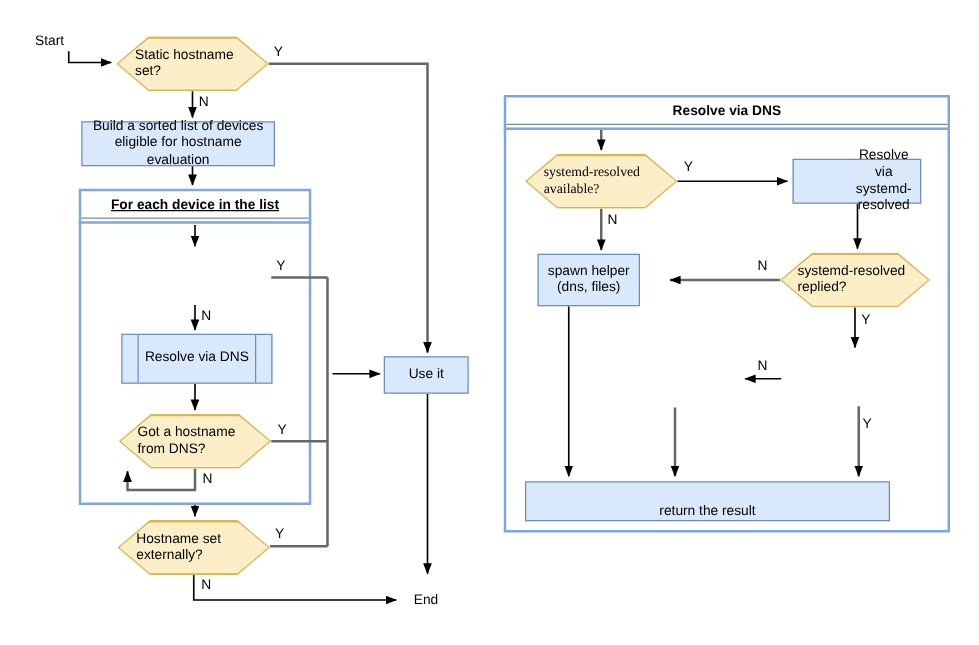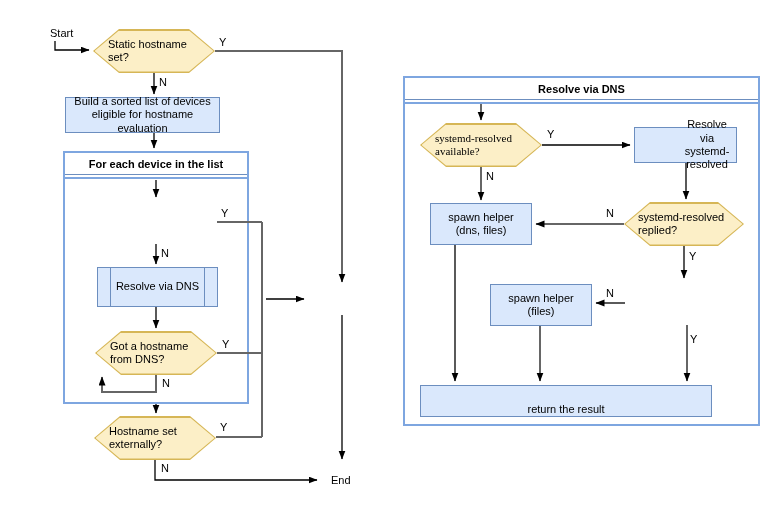--- a/index.html
+++ b/index.html
@@ -36,21 +36,21 @@
     display:flex;align-items:center;justify-content:center;font-weight:bold;}
   .csep{position:absolute;left:-2px;right:-2px;top:24px;border-top:2px solid var(--container-border,#7ea6e0);}
 
   .lbl{position:absolute;line-height:12px;}
 </style>
 </head>
 <body>
 
 <div id="canvas">
 
-  <div class="node container" style="left:63px;top:151px;width:186px;height:253px;">
+  <div class="node container" style="left:63px;top:151px;width:186px;height:253px;text-decoration:underline;">
     <div class="ctitle">For each device in the list</div>
     <div class="csep"></div>
   </div>
 
   <div class="node container" style="left:403px;top:76px;width:357px;height:350px;">
     <div class="ctitle">Resolve via DNS</div>
     <div class="csep"></div>
   </div>
 
   <svg id="wires" width="783" height="516">
@@ -82,21 +82,21 @@
     <path class="k" d="M156,404 L156,413" marker-end="url(#ah)"></path>
     <path class="k" d="M155,460 L155,480 L317,480" marker-end="url(#ah)"></path>
     <path class="k" d="M342,315 L342,459" marker-end="url(#ah)"></path>
     <path class="k" d="M542,145 L630,145" marker-end="url(#ah)"></path>
     <path class="k" d="M686,163 L686,199" marker-end="url(#ah)"></path>
     <path class="k" d="M684,246 L684,278" marker-end="url(#ah)"></path>
     <path class="k" d="M625,303 L596,303" marker-end="url(#ah)"></path>
     <path class="k" d="M455,245 L455,381" marker-end="url(#ah)"></path>
   </svg>
 
-  <div class="lbl" style="left:50px;top:27px;text-align:right;">Start</div>
+  <div class="lbl" style="left:28px;top:27px;text-align:right;">Start</div>
   <div class="lbl" style="left:331px;top:474px;">End</div>
 
   <div class="node hex" style="left:93px;top:29px;width:122px;height:44px;">
     <div class="hb"></div>
     <div class="hf"></div>
     <div class="tx">
         <span>Static hostname set?</span>
       </div>
   </div>
 
@@ -120,49 +120,49 @@
   </div>
 
   <div class="node hex" style="left:94px;top:416px;width:122px;height:44px;">
     <div class="hb"></div>
     <div class="hf"></div>
     <div class="tx">
         <span>Hostname set externally?</span>
       </div>
   </div>
 
+  <div class="node proc" style="left:307px;top:285px;width:68px;height:30px;">
+    <div class="w">Use it</div>
+  </div>
 
   <div class="node hex" style="left:420px;top:123px;width:122px;height:44px;font-family:Liberation Serif, serif;">
     <div class="hb"></div>
     <div class="hf"></div>
     <div class="tx">
         <span>systemd-resolved available?</span>
       </div>
   </div>
 
   <div class="node proc" style="left:634px;top:127px;width:103px;height:36px;padding-left:43px;">
     <div class="w">Resolve via systemd-resolved</div>
   </div>
 
-  <div class="node proc" style="left:430px;top:203px;width:102px;height:42px;align-items:center;">
+  <div class="node proc" style="left:430px;top:203px;width:82px;height:42px;align-items:center;">
     <div class="w" style="max-width:80px;">spawn helper (dns, files)</div>
   </div>
 
   <div class="node hex" style="left:624px;top:202px;width:120px;height:44px;">
     <div class="hb"></div>
     <div class="hf"></div>
     <div class="tx">
         <span>systemd-resolved replied?</span>
       </div>
   </div>
 
 
-  <div class="node proc" style="left:490px;top:284px;width:102px;height:42px;">
-    <div class="w" style="max-width:80px;">spawn helper (files)</div>
-  </div>
 
   <div class="node proc" style="left:420px;top:385px;width:292px;height:32px;align-items:flex-end;">
     <div class="w">return the result</div>
   </div>
 
   <div class="lbl" style="left:219px;top:36px;">Y</div>
   <div class="lbl" style="left:159px;top:76px;">N</div>
   <div class="lbl" style="left:221px;top:207px;">Y</div>
   <div class="lbl" style="left:161px;top:247px;">N</div>
   <div class="lbl" style="left:222px;top:338px;">Y</div>

